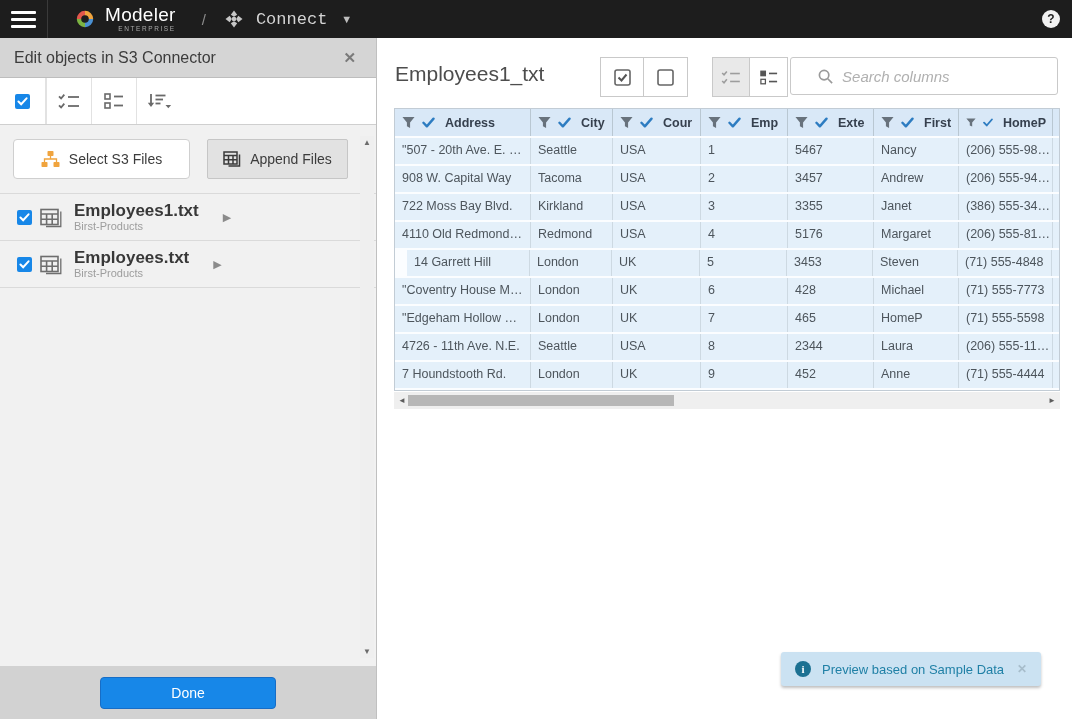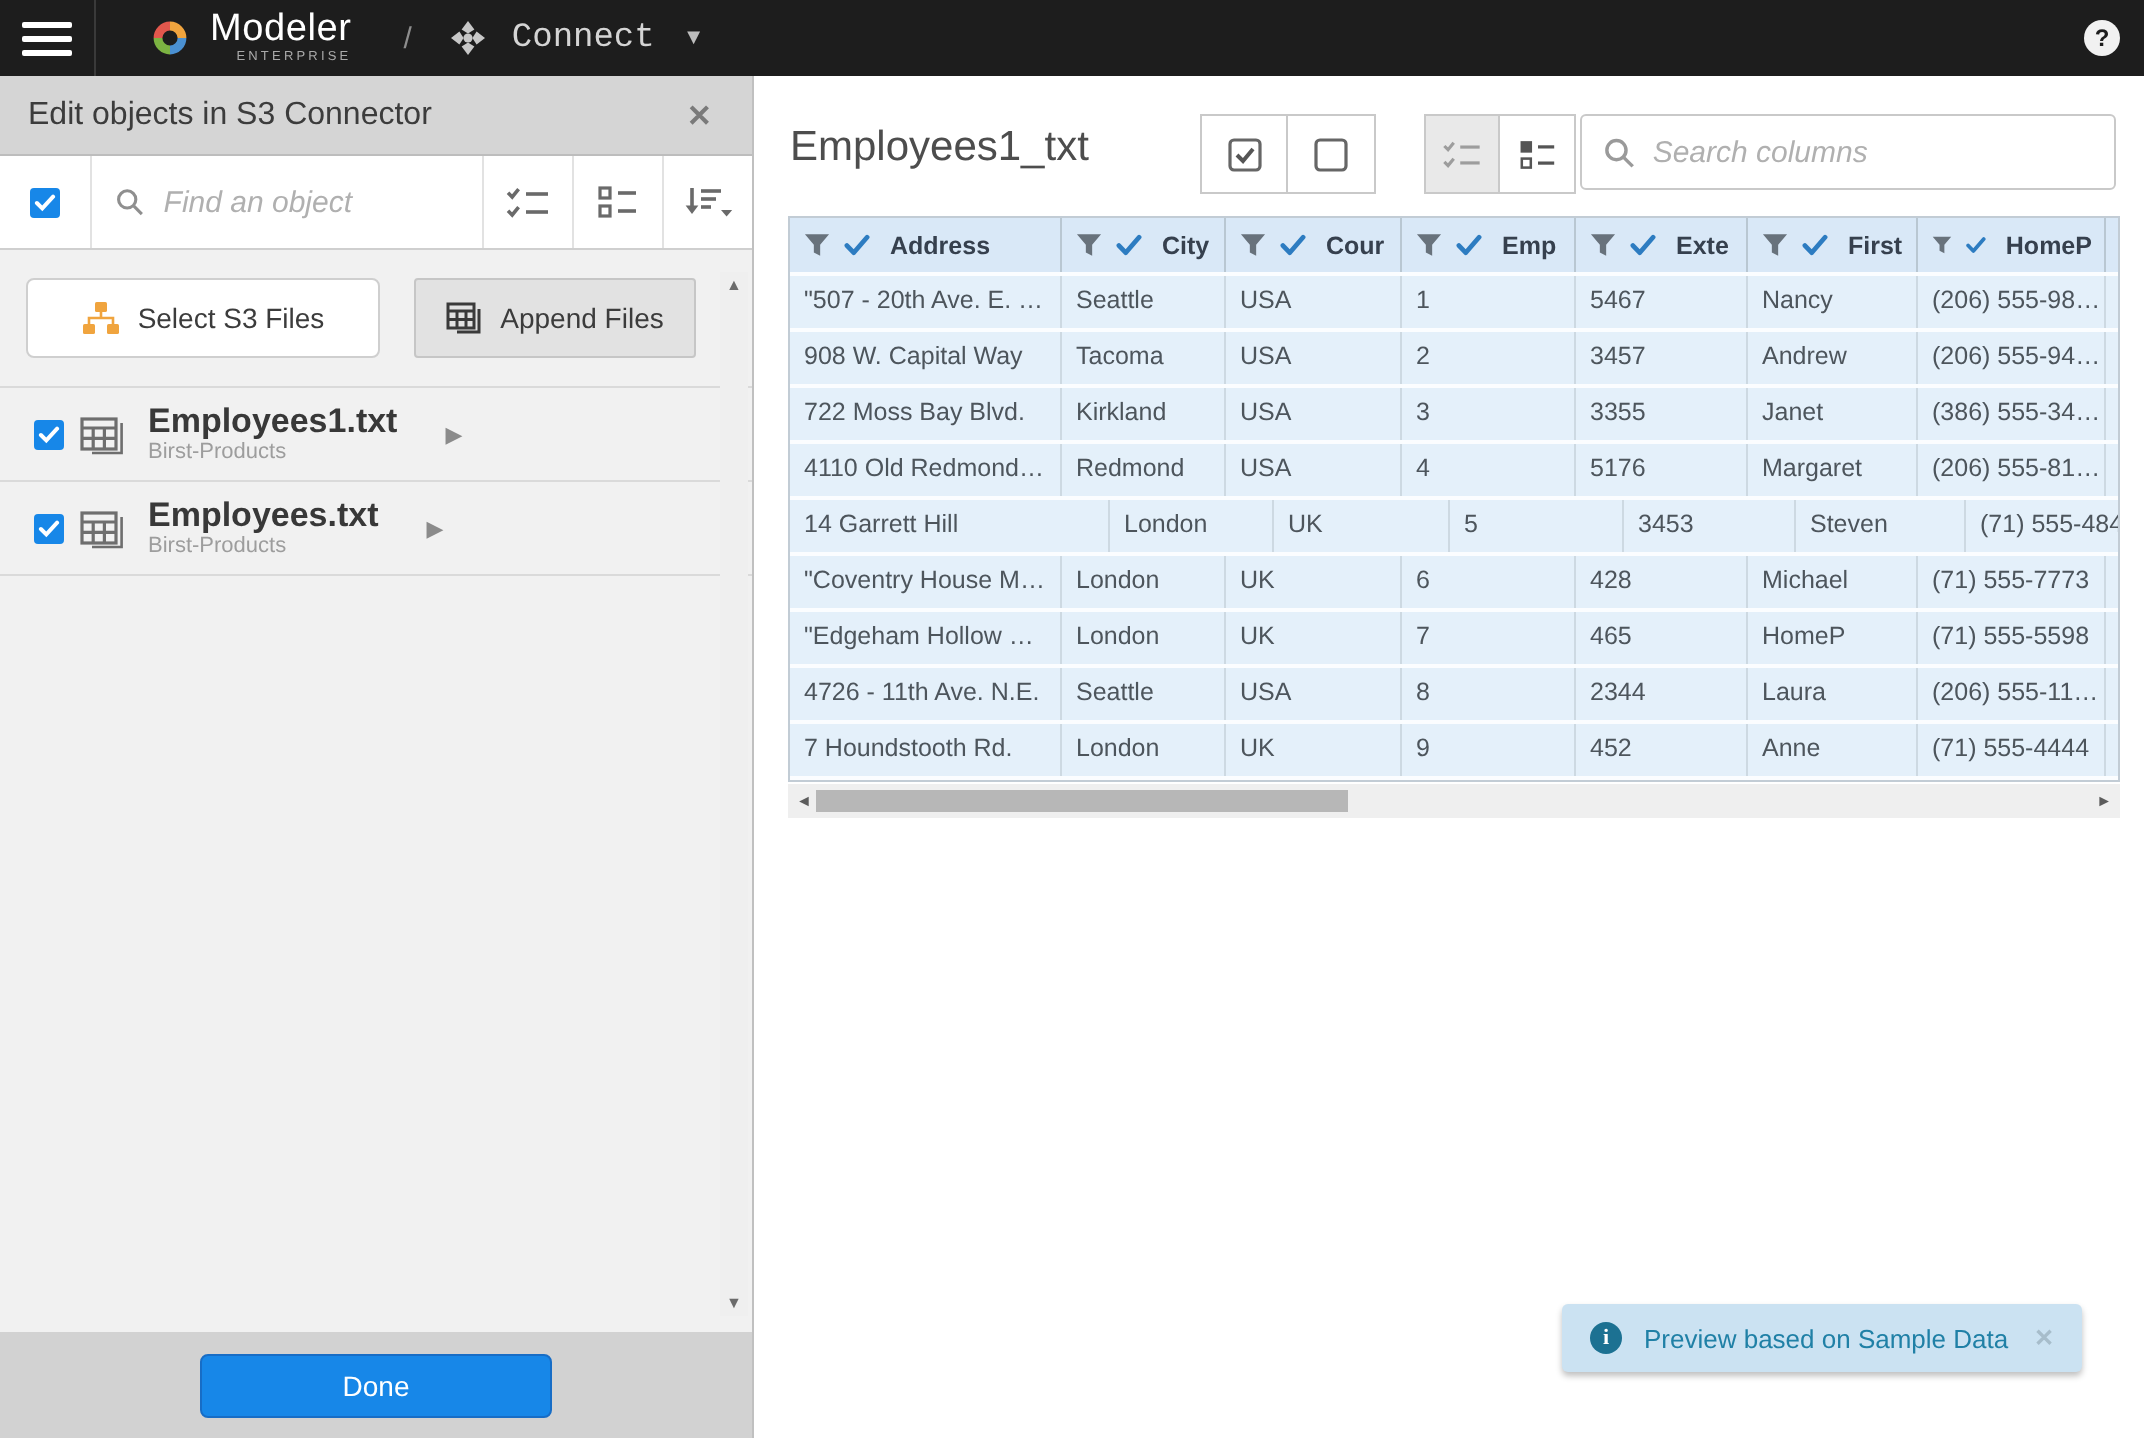--- a/index.html
+++ b/index.html
@@ -54,21 +54,21 @@
   
   .rp { position:absolute; top:38px; left:378px; width:694px; height:681px; background:#fff; }
   .rp-title { position:absolute; left:17px; top:24px; font-size:21px; font-weight:400; color:#4d4d4d; }
   .grp { position:absolute; top:19px; height:40px; display:flex; }
   .grp1 { left:222px; }
   .grp2 { left:334px; }
   .gbtn { width:44px; height:40px; background:#fff; border:1px solid #c9c9c9; border-left-width:0; display:flex; align-items:center; justify-content:center; cursor:pointer; }
   .grp .gbtn:first-child { border-left-width:1px; }
   .grp2 .gbtn { width:38px; }
   .gbtn.sel { background:#e9e9e9; }
-  .rp-search { position:absolute; left:412px; top:19px; width:268px; height:38px; border:1px solid #c9c9c9; border-radius:3px; display:flex; align-items:center; gap:9px; padding:0 11px; background:#fff; }
+  .rp-search { position:absolute; left:412px; top:19px; width:268px; height:38px; border:1px solid #c9c9c9; border-radius:3px; display:flex; align-items:center; gap:9px; padding:0 27px; background:#fff; }
 
   
   .tbl { position:absolute; left:16px; top:70px; width:666px; background:#fbfdff; border:1px solid #c2ccd5; overflow:hidden; }
   .thead { display:flex; height:27px; margin-bottom:2px; }
   .th { background:var(--thead-bg,#d9e8f7); border-right:1px solid #b9c7d2; display:flex; align-items:center; gap:7px; padding:0 6px 0 7px; overflow:hidden; white-space:nowrap; flex:none; }
   .th-label { font-size:12.5px; font-weight:bold; color:#36404e; margin-left:3px; }
   .tr { display:flex; height:26px; margin-bottom:2px; }
   .td { background:var(--row-bg,#e4f0fa); border-right:1px solid #cdd9e2; font-size:12.5px; color:#4d555c; line-height:25px; padding:0 7px; overflow:hidden; white-space:nowrap; flex:none; }
   .sliver { flex:1 !important; border-right:none !important; }
 
@@ -129,27 +129,20 @@
       <span class="lp-title">Edit objects in S3 Connector</span>
       <span class="lp-close">✕</span>
     </div>
     <div class="lp-toolbar">
       <div class="lp-cbx-cell">
         <span class="cbx">
           <svg width="11" height="9" viewBox="0 0 12 10">
               <path d="M1.5 5l3 3L10.5 1.5" fill="none" stroke="#fff" stroke-width="2.2" stroke-linecap="round"></path>
             </svg>
         </span>
-      </div>
-      <div class="lp-search">
-        <svg width="16" height="16" viewBox="0 0 16 16">
-          <circle cx="6.5" cy="6.5" r="5" fill="none" stroke="#8f8f8f" stroke-width="1.8"></circle>
-          <path d="M10.4 10.4L15 15" stroke="#8f8f8f" stroke-width="1.8"></path>
-        </svg>
-        <input type="text" placeholder="Find an object" style="">
       </div>
       <button class="tbtn">
         <svg width="22" height="17" viewBox="0 0 22 17">
           <g stroke="#6a6a6a" stroke-width="1.8" fill="none">
               <path d="M1 3.4l2.1 2.1L6.3 1.6"></path>
               <path d="M10 4h11"></path>
               <path d="M1 12.4l2.1 2.1 3.2-3.9"></path>
               <path d="M10 13h11"></path>
             </g>
         </svg>
@@ -410,21 +403,21 @@
             <div class="td" style="width: 136px;">4110 Old Redmond…</div>
             <div class="td" style="width: 82px;">Redmond</div>
             <div class="td" style="width: 88px;">USA</div>
             <div class="td" style="width: 87px;">4</div>
             <div class="td" style="width: 86px;">5176</div>
             <div class="td" style="width: 85px;">Margaret</div>
             <div class="td" style="width: 94px;">(206) 555-81…</div>
             <div class="td sliver"></div>
           </div>
           <div class="tr">
-            <div class="td" style="width: 160px;">14 Garrett Hill</div>
+            <div class="td" style="width: 123px; margin-left: 12px;">14 Garrett Hill</div>
             <div class="td" style="width: 82px;">London</div>
             <div class="td" style="width: 88px;">UK</div>
             <div class="td" style="width: 87px;">5</div>
             <div class="td" style="width: 86px;">3453</div>
             <div class="td" style="width: 85px;">Steven</div>
             <div class="td" style="width: 94px;">(71) 555-4848</div>
             <div class="td sliver"></div>
           </div>
           <div class="tr">
             <div class="td" style="width: 136px;">"Coventry House M…</div>

